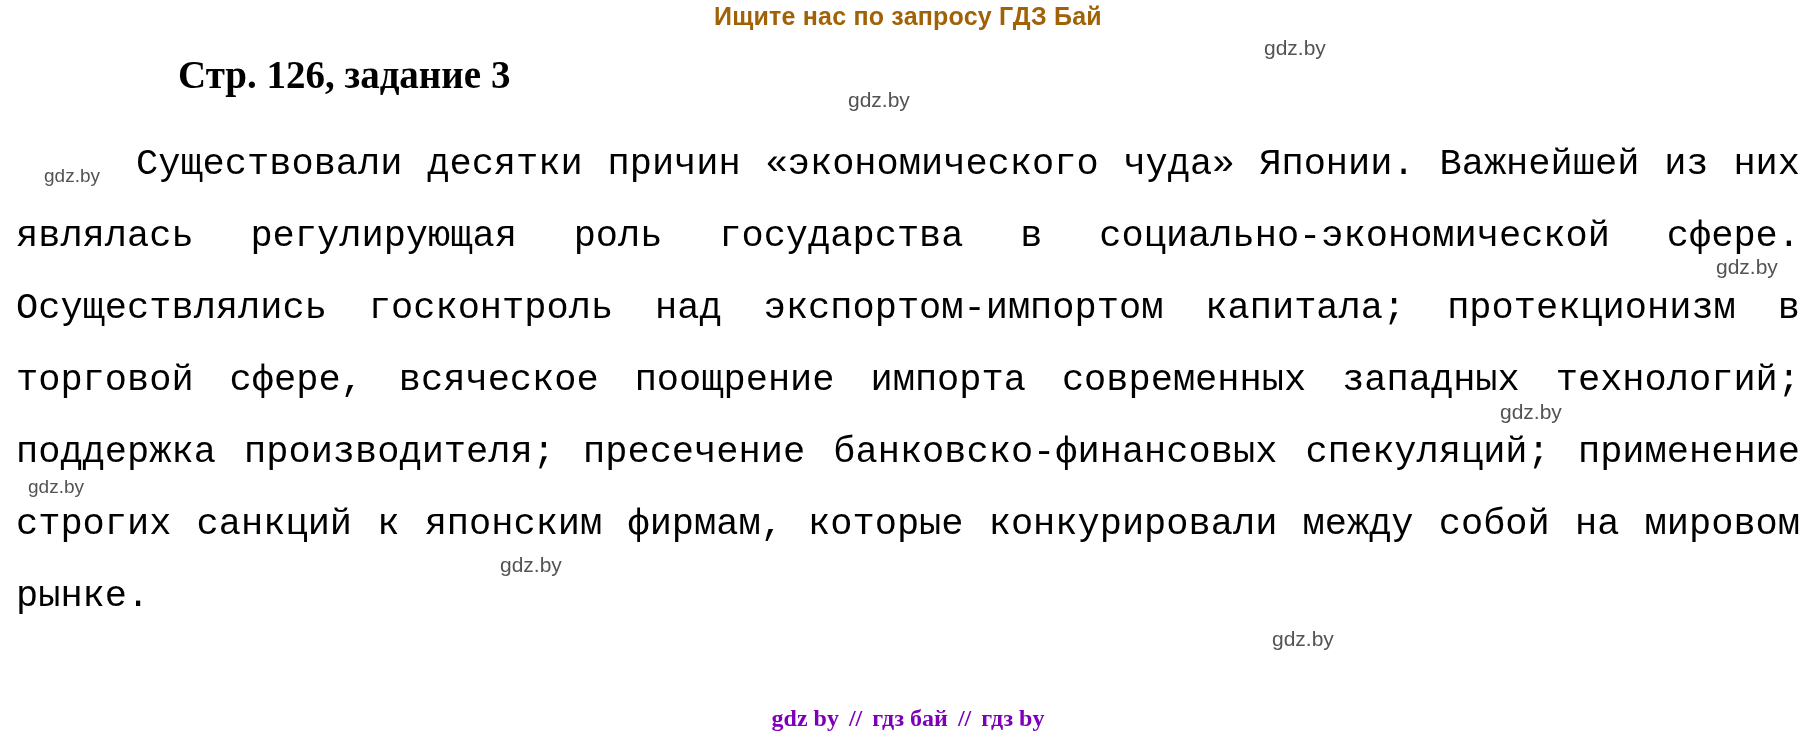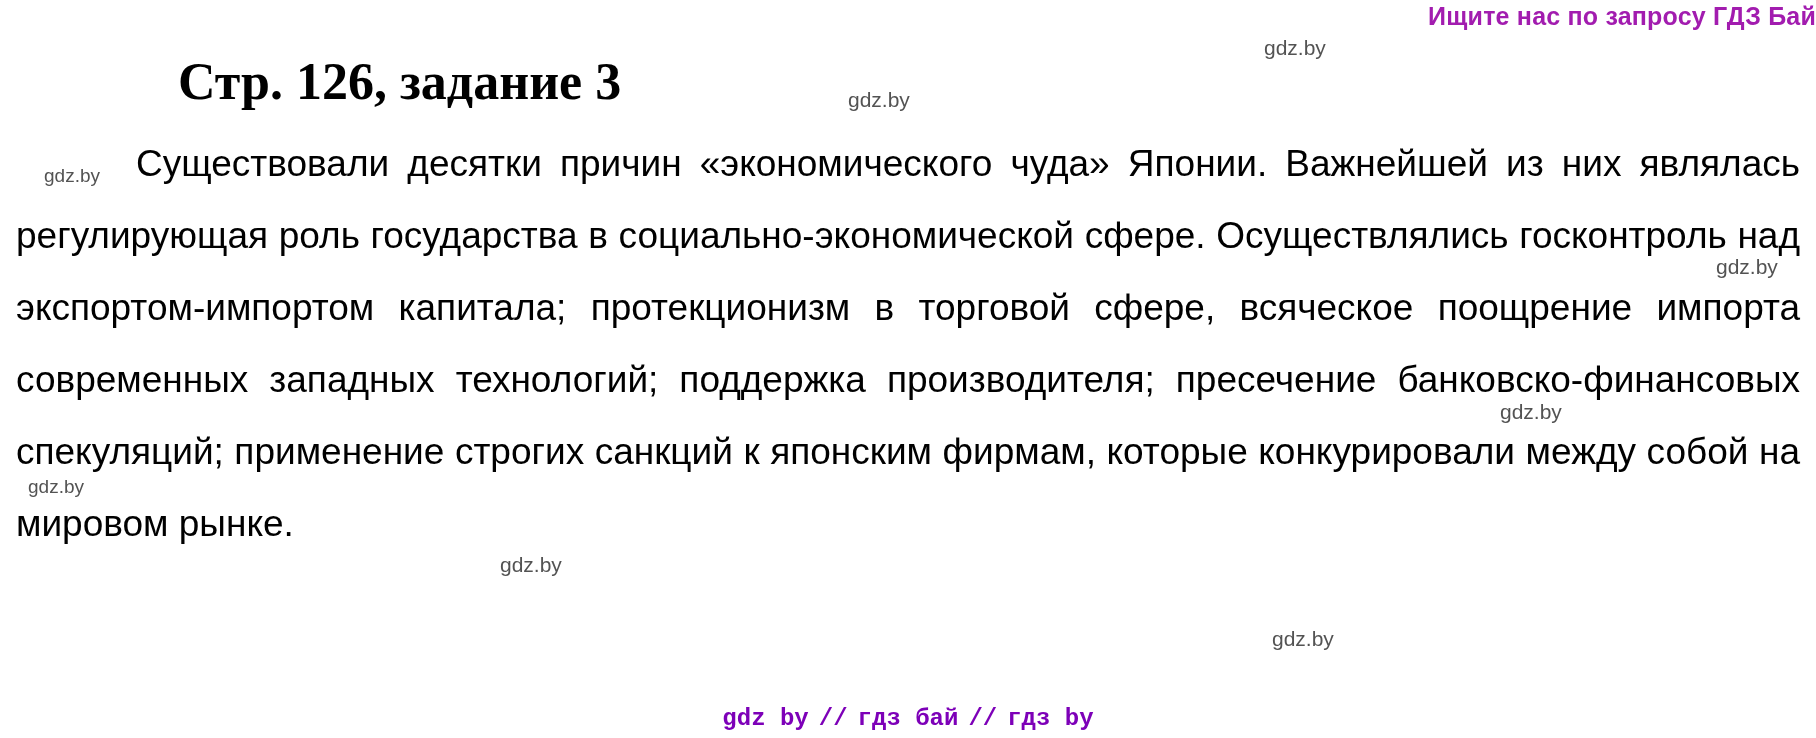--- a/index.html
+++ b/index.html
@@ -20,52 +20,52 @@
     width: 1816px;
     height: 738px;
   }
 
   
   .promo {
     position: absolute;
     top: 2px;
     left: 0;
     width: 100%;
-    text-align: right;
-    color: #a21caf;
+    text-align: center;
+    color: #a16207;
     font-family: "Liberation Sans", sans-serif;
     font-weight: bold;
     font-size: 25px;
     letter-spacing: 0.2px;
   }
 
   
   .heading {
     position: absolute;
     top: 52px;
     left: 178px;
     font-family: "Liberation Serif", serif;
     font-weight: bold;
-    font-size: 52px;
+    font-size: 39px;
     color: #000000;
     white-space: nowrap;
   }
 
   
   .body-text {
     position: absolute;
     top: 128px;
     left: 16px;
     width: 1784px;
     font-size: 37px;
     line-height: 72px;
     color: #000000;
     text-align: justify;
     text-justify: inter-word;
-    font-family: Liberation Sans, sans-serif;
+    font-family: Liberation Mono, monospace;
   }
   .body-text .indent {
     display: inline-block;
     width: 120px;
   }
 
   
   .wm {
     position: absolute;
     color: #4a4a4a;
@@ -87,21 +87,21 @@
   .wm7 { top: 553px; left: 500px;  }
   .wm8 { top: 627px; left: 1272px; }
 
   
   .footer {
     position: absolute;
     bottom: 6px;
     left: 0;
     width: 100%;
     text-align: center;
-    font-family: Liberation Mono, monospace;
+    font-family: Liberation Serif, serif;
     font-weight: bold;
     font-size: 24px;
     color: #7d00b8;
     margin-top: 12px;
   }
   .footer .sep {
     color: #7d00b8;
     margin: 0 10px;
   }
 </style>

